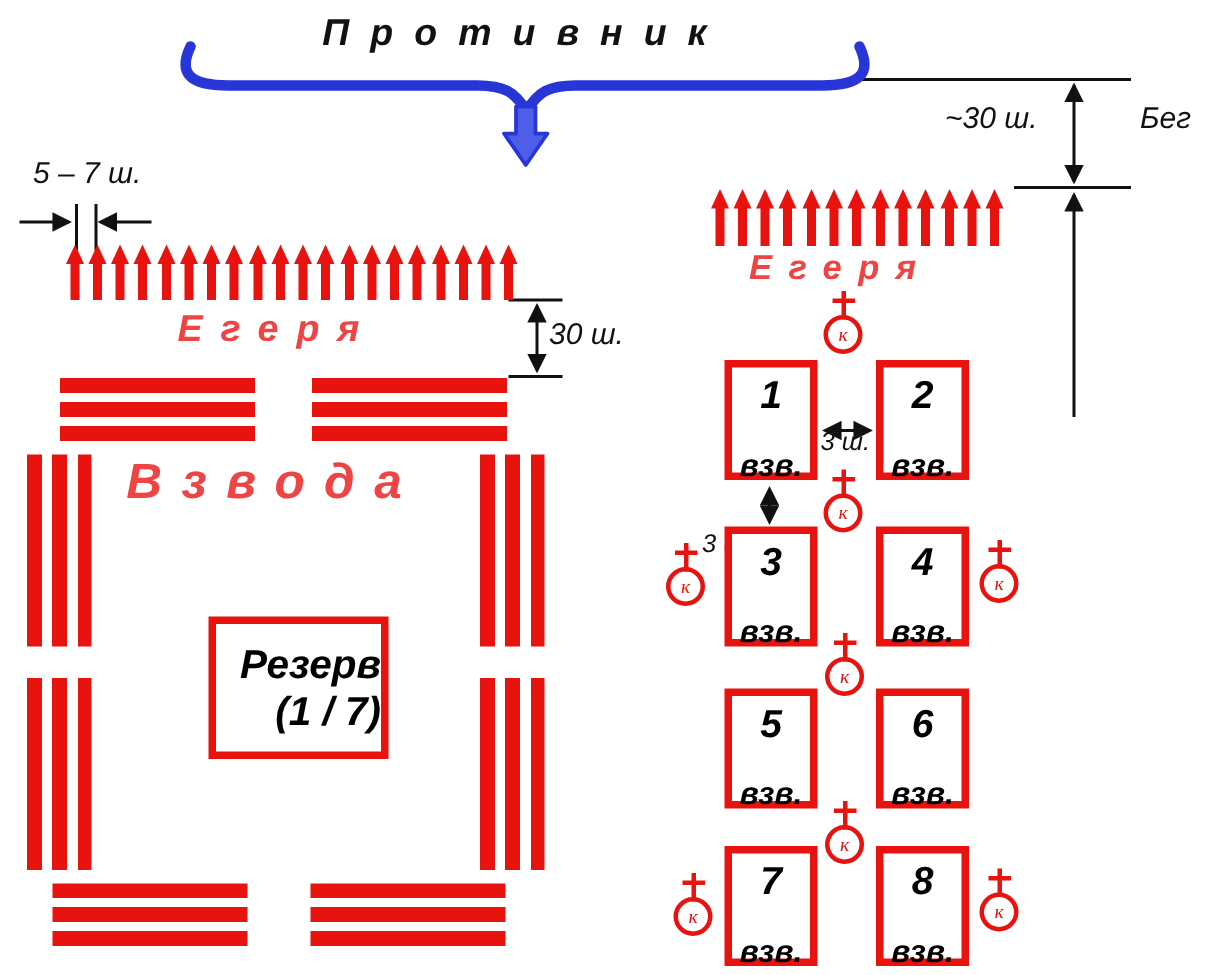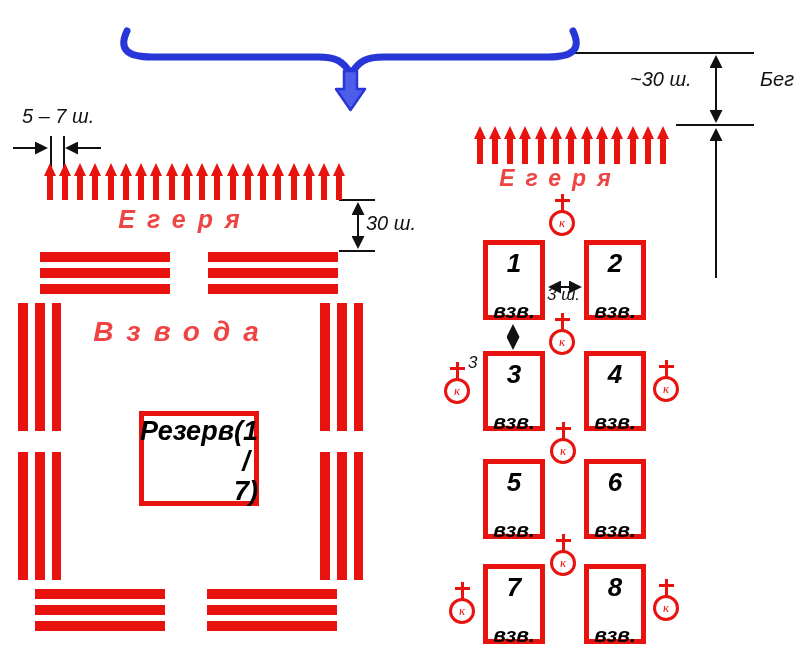--- a/index.html
+++ b/index.html
@@ -9,27 +9,27 @@
   .stage{position:relative;width:807px;height:650px;background:#ffffff;overflow:hidden;
          font-family:"Liberation Sans",sans-serif;}
   .overlay{position:absolute;left:0;top:0;pointer-events:none;}
   .lbl{position:absolute;white-space:nowrap;color:var(--ink);}
   .it{font-style:italic;font-size:20px;}
   .small-it{font-style:italic;font-size:17px;margin-top:36px;}
   .heading{font-weight:bold;font-style:italic;color:#ef4444;text-align:center;}
   .title{left:160px;top:8px;width:380px;font-size:25px;letter-spacing:14px;color:var(--title);}
   .jaeger-left{left:95px;top:205px;width:180px;font-size:25px;letter-spacing:12px;}
   .jaeger-right{left:468px;top:165px;width:185px;font-size:23px;letter-spacing:11px;}
-  .platoon-word{left:75px;top:316px;width:215px;font-size:28px;letter-spacing:13px;}
+  .platoon-word{left:75px;top:302px;width:215px;font-size:33px;letter-spacing:13px;}
   .fast{left:680px;top:280px;width:120px;text-align:center;font-style:italic;
         font-size:21px;line-height:1.2;}
   
   .reserve{position:absolute;left:139px;top:411px;width:110px;height:85px;
-           border:5px solid var(--red);background:#fff;display:flex;
-           align-items:flex-start;justify-content:center;font-weight:bold;font-style:italic;
+           border:5px solid var(--red);background:#fff;display:flex;flex-direction:column;
+           align-items:flex-end;justify-content:center;font-weight:bold;font-style:italic;
            font-size:27px;line-height:1.12;color:#000;text-align:center;}
   
   .hbars{position:absolute;width:130px;height:42px;
          background:repeating-linear-gradient(180deg,var(--red) 0 10px,transparent 10px 16px);}
   .vbars{position:absolute;width:43px;height:128px;
          background:repeating-linear-gradient(90deg,var(--red) 0 10px,transparent 10px 17px);}
   
   .arrowrow{position:absolute;display:flex;justify-content:space-between;}
   .uparrow{position:relative;width:13px;height:100%;}
   .uparrow::before{content:"";position:absolute;top:0;left:50%;transform:translateX(-50%);
@@ -89,20 +89,21 @@
     </g>
 
     <line class="blk" x1="550" y1="287" x2="580" y2="287" marker-start="url(#ah)" marker-end="url(#ah)"></line>
     <line class="blk" x1="513" y1="326" x2="513" y2="348" marker-start="url(#ah)" marker-end="url(#ah)"></line>
 
     <path class="brace" d="M127,31 C118,50 128,57 152,57 L318,57 C336,57 343,61 351,74
              C359,61 366,57 384,57 L548,57 C572,57 582,50 573,31"></path>
     <path class="bluearrow" d="M344,71 L357,71 L357,89 L365,89 L350.5,110 L336,89 L344,89 Z"></path>
   </svg>
 
+  <div class="lbl heading title">Противник</div>
   <div class="lbl it" style="left:630px;top:68px;">~30 ш.</div>
   <div class="lbl it" style="left:760px;top:68px;">Бег</div>
 
   <div class="lbl it" style="left:22px;top:105px;">5 – 7 ш.</div>
   <div class="arrowrow" style="left:43px;top:163px;width:303px;height:37px;">
       <div class="uparrow"></div>
       <div class="uparrow"></div>
       <div class="uparrow"></div>
       <div class="uparrow"></div>
       <div class="uparrow"></div>

